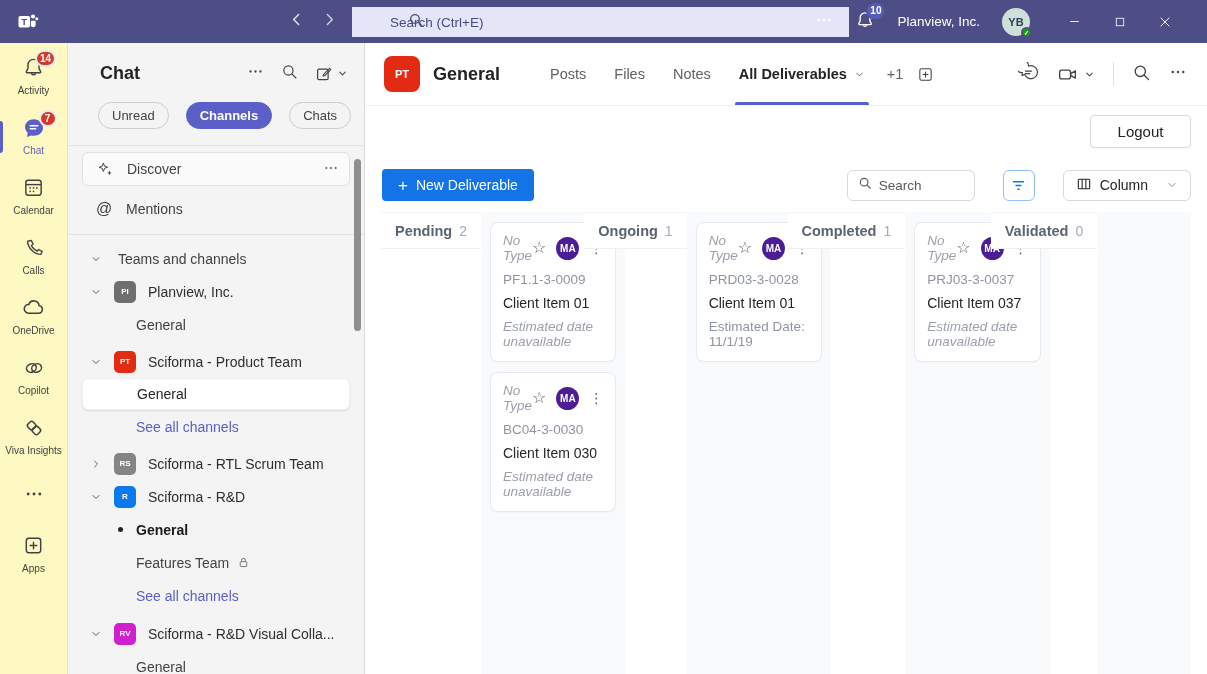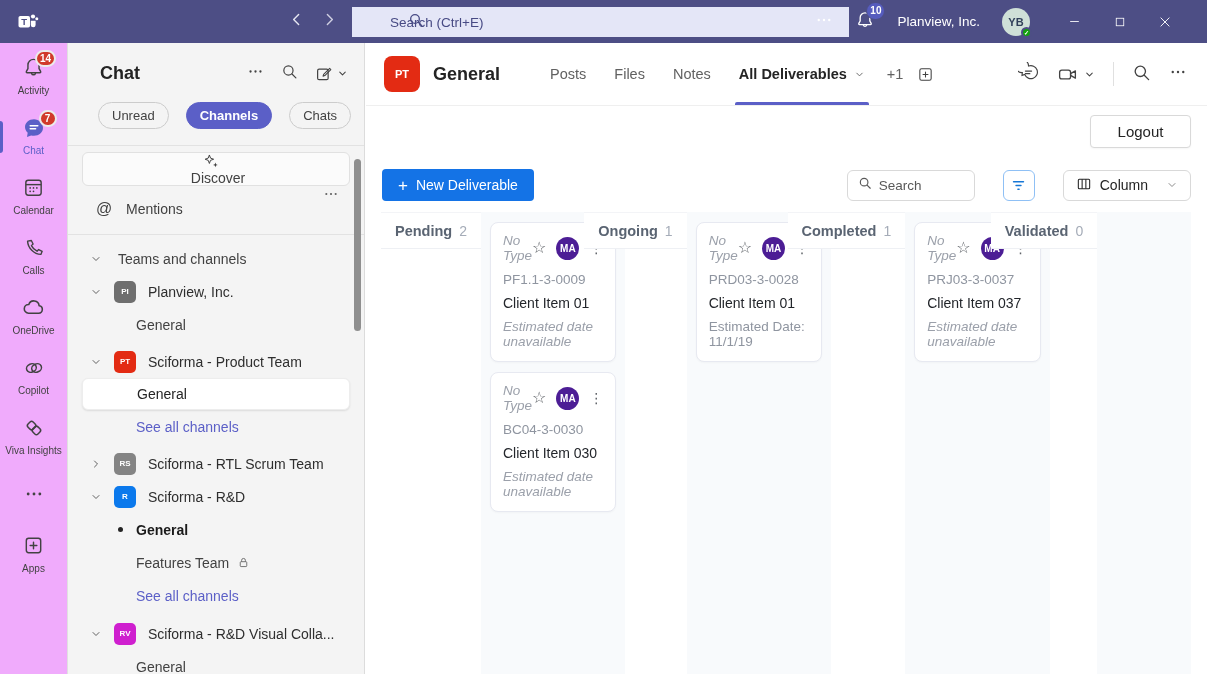--- a/index.html
+++ b/index.html
@@ -20,41 +20,41 @@
   .tb-right { position:absolute; right:0; top:0; height:43px; display:flex; align-items:center; gap:22px; padding-right:20px; }
   .tb-bell { position:relative; }
   .tb-badge { position:absolute; top:-8px; right:-10px; min-width:19px; height:18px; background:#565CBE; border:1.5px solid #4D4E85; border-radius:10px; color:#fff; font-size:10px; font-weight:700; display:flex; align-items:center; justify-content:center; padding:0 3px; }
   .tb-org { font-size:13.5px; color:#fff; }
   .tb-avatar { position:relative; width:28px; height:28px; border-radius:50%; background:#CFE0D8; color:#31405a; font-size:11px; font-weight:700; display:flex; align-items:center; justify-content:center; }
   .tb-presence { position:absolute; right:-2px; bottom:-2px; width:11px; height:11px; border-radius:50%; background:#13A10E; border:2px solid #4D4E85; color:#fff; font-size:6px; display:flex; align-items:center; justify-content:center; }
   .winbtns { display:flex; align-items:center; gap:0; }
   .winbtn { width:45px; height:43px; display:flex; align-items:center; justify-content:center; color:#fff; }
 
   
-  .rail { position:absolute; top:43px; left:0; width:68px; height:631px; background:#f0abfc; display:flex; flex-direction:column; align-items:center; padding-top:13px; border-right:1px solid #E0E0E0; }
+  .rail { position:absolute; top:43px; left:0; width:68px; height:631px; background:#fef9c3; display:flex; flex-direction:column; align-items:center; padding-top:13px; border-right:1px solid #E0E0E0; }
   .rail-item { position:relative; width:68px; height:47px; margin-bottom:13px; display:flex; flex-direction:column; align-items:center; color:#424242; }
   .rail-item .icon-wrap { position:relative; height:27px; display:flex; align-items:center; }
   .rail-item .rail-label { font-size:10px; margin-top:2px; color:#424242; }
   .rail-item.selected .rail-label { color:#5B5FC7; }
   .rail-item.selected::before { content:""; position:absolute; left:0; top:5px; height:32px; width:3px; background:#5B5FC7; border-radius:0 3px 3px 0; }
   .rail-badge { position:absolute; top:-6px; right:-11px; min-width:18px; height:17px; background:#D13A2B; border:2px solid #EBEBEB; border-radius:9px; color:#fff; font-size:10px; font-weight:700; display:flex; align-items:center; justify-content:center; padding:0 3px; }
   .rail-dots { height:26px; margin-bottom:24px; margin-top:8px; }
 
   
   .panel { position:absolute; top:43px; left:68px; width:297px; height:631px; background:#F4F4F4; border-right:1px solid #DCDCDC; overflow:hidden; }
   .panel-header { display:flex; align-items:center; padding:20px 16px 12px 32px; color:#424242; }
   .panel-title { font-size:18px; font-weight:800; color:#242424; flex:1; }
   .ph-icons { display:flex; align-items:center; gap:17px; }
   .pill-row { display:flex; align-items:center; gap:17px; padding:6px 16px 16px 30px; }
   .pill { border:1px solid #CCCCCC; border-radius:16px; padding:5px 13px; font-size:13px; color:#424242; background:transparent; }
   .pill.active { background:#5B5FC7; border-color:#5B5FC7; color:#fff; font-weight:600; }
   .pill-chev { margin-left:auto; color:#616161; }
   .panel-divider { border-top:1px solid #E2E2E2; margin:0; }
   .menu-row { position:relative; display:flex; align-items:center; height:34px; margin:6px 14px 0 14px; padding:0 10px 0 14px; font-size:14px; color:#424242; }
-  .menu-row.bordered { background:#FBFBFB; border:1px solid #E1E1E1; border-radius:6px;flex-direction:column; }
+  .menu-row.bordered { background:#FBFBFB; border:1px solid #E1E1E1; border-radius:6px; }
   .menu-row .menu-ic { width:30px; display:flex; }
   .menu-row .menu-dots { margin-left:auto; color:#616161; }
   .section-row { display:flex; align-items:center; gap:14px; padding:16px 16px 8px 22px; font-size:14px; color:#424242; }
   .tree-row { position:relative; display:flex; align-items:center; height:33px; padding-left:22px; font-size:14px; color:#2E2E2E; }
   .tree-chev { width:14px; color:#616161; display:flex; }
   .t-avatar { width:22px; height:22px; border-radius:5px; margin:0 12px 0 10px; color:#fff; font-size:8px; font-weight:700; display:flex; align-items:center; justify-content:center; }
   .av-pi { background:#6E6E6E; } .av-pt { background:#E32B13; } .av-rs { background:#848484; }
   .av-r  { background:#0B79EC; } .av-rv { background:#CF1FCF; }
   .chan-row { position:relative; display:flex; align-items:center; height:33px; padding-left:68px; font-size:14px; color:#424242; }
   .chan-row.selected { background:#fff; border-radius:6px; margin:0 14px; padding-left:54px; height:32px; box-shadow:0 1px 2px rgba(0,0,0,.10); border:1px solid #EDEDED; color:#242424; }

